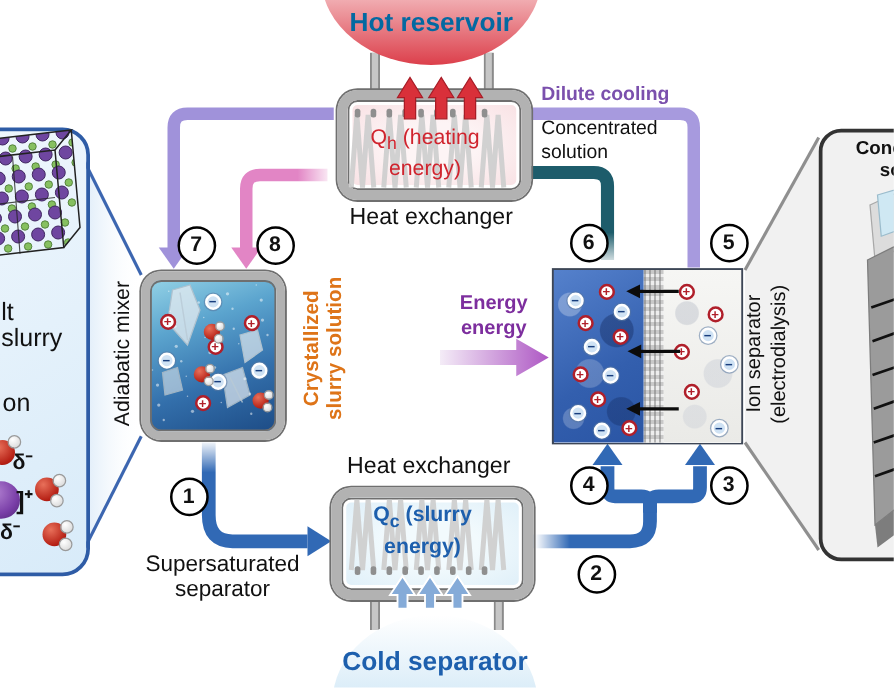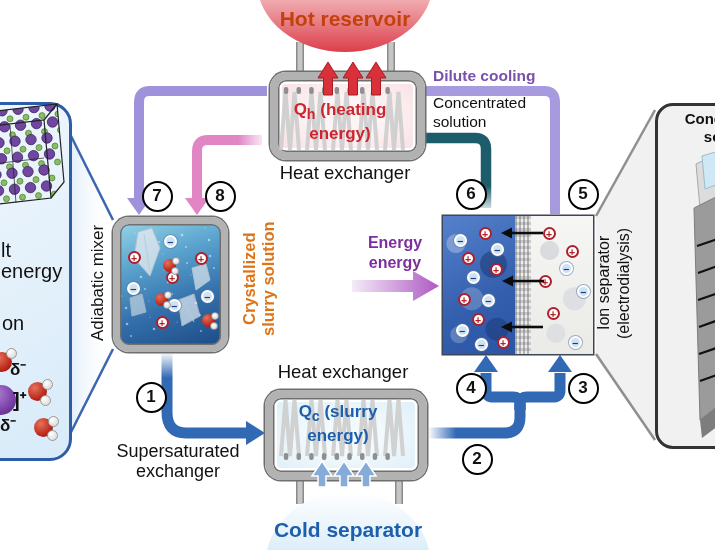--- a/index.html
+++ b/index.html
@@ -89,21 +89,21 @@
   <rect x="428" y="426" width="28" height="14" fill="url(#fadeL)"></rect>
 </svg>
 
 <div class="graypipe" style="left:296px;top:42px;width:8px;height:34px"></div>
 <div class="graypipe" style="left:387px;top:42px;width:8px;height:34px"></div>
 <div class="graypipe" style="left:296px;top:476px;width:8px;height:28px"></div>
 <div class="graypipe" style="left:395px;top:476px;width:8px;height:28px"></div>
 
 <div class="ellipse" style="left:257px;top:-88px;width:176px;height:140px;
      background:linear-gradient(to bottom,#fff6f6 28%,#f2b4b8 60%,#dc3f4b 100%);"></div>
-<div class="lbl center" style="left:270px;top:7px;width:150px;font-size:21px;font-weight:600;color:#c2410c;">Hot reservoir</div>
+<div class="lbl center" style="left:270px;top:7px;width:150px;font-size:21px;font-weight:600;color:#0369a1;">Hot reservoir</div>
 
 <div class="ellipse" style="left:266px;top:492px;width:164px;height:140px;
      background:linear-gradient(to bottom,#ffffff 0%,#d9ecf8 45%,#a3cfec 100%);"></div>
 <div class="lbl center" style="left:273px;top:518px;width:150px;font-size:21px;font-weight:600;color:#1d5fad;">Cold separator</div>
 
 <div class="hx" style="left:270px;top:72px;width:139px;height:72px;
      background:radial-gradient(ellipse at center,#fdf4f5 35%,#f8dfe2 100%);"></div>
 <div class="hx" style="left:265px;top:390px;width:146px;height:74px;
      background:radial-gradient(ellipse at center,#f2fafd 35%,#ddeef8 100%);"></div>
 
@@ -328,21 +328,21 @@
   <div class="h" style="left:14px;top:-3px;width:9px;height:9px"></div>
   <div class="h" style="left:12px;top:13px;width:9px;height:9px"></div>
 </div>
 <div class="h2o" style="left:34px;top:418px">
   <div class="o" style="left:0;top:0;width:19px;height:19px"></div>
   <div class="h" style="left:14px;top:-2px;width:9px;height:9px"></div>
   <div class="h" style="left:13px;top:12px;width:9px;height:9px"></div>
 </div>
 
 <div class="lbl" style="left:1px;top:239px;font-size:20px;">lt</div>
-<div class="lbl" style="left:1px;top:260px;font-size:20px;">energy</div>
+<div class="lbl" style="left:1px;top:260px;font-size:20px;">slurry</div>
 <div class="lbl" style="left:2px;top:312px;font-size:20px;">on</div>
 
 <div class="abs" style="left:655px;top:103px;width:170px;height:340px;border:3px solid #333;border-radius:18px;
      background:#f1f1f1;">
   <div class="lbl center" style="left:0px;top:4px;width:150px;font-size:15px;font-weight:bold;line-height:18px;white-space:normal;">Concentrated solution</div>
   <svg width="140" height="300" style="left:30px;top:40px">
     <polygon points="8,18 34,6 38,50 12,62" fill="#dcdcdc" stroke="#a8a8a8" stroke-width="1"></polygon>
     <polygon points="14,10 34,4 36,36 17,43" fill="#cfe8f3" stroke="#9bbccc" stroke-width="1"></polygon>
     <polygon points="6,62 34,48 40,252 12,274" fill="#9b9b9b" stroke="#7c7c7c" stroke-width="1"></polygon>
     <polygon points="12,274 40,252 41,272 14,292" fill="#7d7d7d"></polygon>
@@ -400,38 +400,38 @@
     <polygon points="371.5,95 380.5,95 380.5,78 386,78 376,62 366,78 371.5,78"></polygon>
   </g>
   <g fill="#85abd8" stroke="#ffffff" stroke-width="1.5">
     <polygon points="318,487 326,487 326,476 332,476 322,461 312,476 318,476"></polygon>
     <polygon points="340,487 348,487 348,476 354,476 344,461 334,476 340,476"></polygon>
     <polygon points="362,487 370,487 370,476 376,476 366,461 356,476 362,476"></polygon>
   </g>
   <polygon points="352,280 413,280 413,271 439,286 413,301 413,292 352,292" fill="url(#gradEnergy)"></polygon>
 </svg>
 
-<div class="lbl center" style="left:275px;top:100px;width:130px;font-size:17px;line-height:20px;color:#d0242e;font-weight:700;white-space:normal;">
+<div class="lbl center" style="left:275px;top:100px;width:130px;font-size:17px;line-height:20px;color:#d0242e;font-weight:400;white-space:normal;">
   <span>Q</span><sub>h</sub><span> (heating</span>
   <div>energy)</div>
 </div>
 <div class="lbl center" style="left:273px;top:402px;width:130px;font-size:17px;line-height:20px;color:#1d5fad;font-weight:600;white-space:normal;">
   <span>Q</span><sub>c</sub><span> (slurry</span>
   <div>energy)</div>
 </div>
 
 <div class="lbl center" style="left:270px;top:162px;width:150px;font-size:18.5px;">Heat exchanger</div>
 <div class="lbl center" style="left:268px;top:361px;width:150px;font-size:18.5px;">Heat exchanger</div>
 
 <div class="lbl" style="left:433px;top:67px;font-size:15.5px;color:#7b50ad;font-weight:600;">Dilute cooling</div>
 <div class="lbl" style="left:433px;top:93px;width:105px;font-size:15.5px;line-height:19px;white-space:normal;">Concentrated solution</div>
 
 <div class="lbl center" style="left:355px;top:233px;width:80px;font-size:16px;line-height:20px;color:#7d2e9e;font-weight:600;white-space:normal;">Energy energy</div>
 
-<div class="lbl center" style="left:103px;top:442px;width:150px;font-size:18px;line-height:19.5px;white-space:normal;">Supersaturated exchanger</div>
+<div class="lbl center" style="left:103px;top:442px;width:150px;font-size:18px;line-height:19.5px;white-space:normal;">Supersaturated separator</div>
 
 <div class="vtext" style="left:88px;top:213px;height:140px;font-size:17px;">Adiabatic mixer</div>
 <div class="vtext" style="left:240px;top:197px;height:163px;font-size:16.5px;color:#de7418;font-weight:600;">Crystallized</div>
 <div class="vtext" style="left:259px;top:197px;height:163px;font-size:16.5px;color:#de7418;font-weight:600;">slurry solution</div>
 <div class="vtext" style="left:595px;top:202px;height:162px;font-size:16px;">Ion separator</div>
 <div class="vtext" style="left:615px;top:202px;height:162px;font-size:16px;">(electrodialysis)</div>
 
 <div class="stepc" style="left:135.5px;top:381.5px">1</div>
 <div class="stepc" style="left:461.5px;top:443.5px">2</div>
 <div class="stepc" style="left:567.5px;top:372.5px">3</div>

